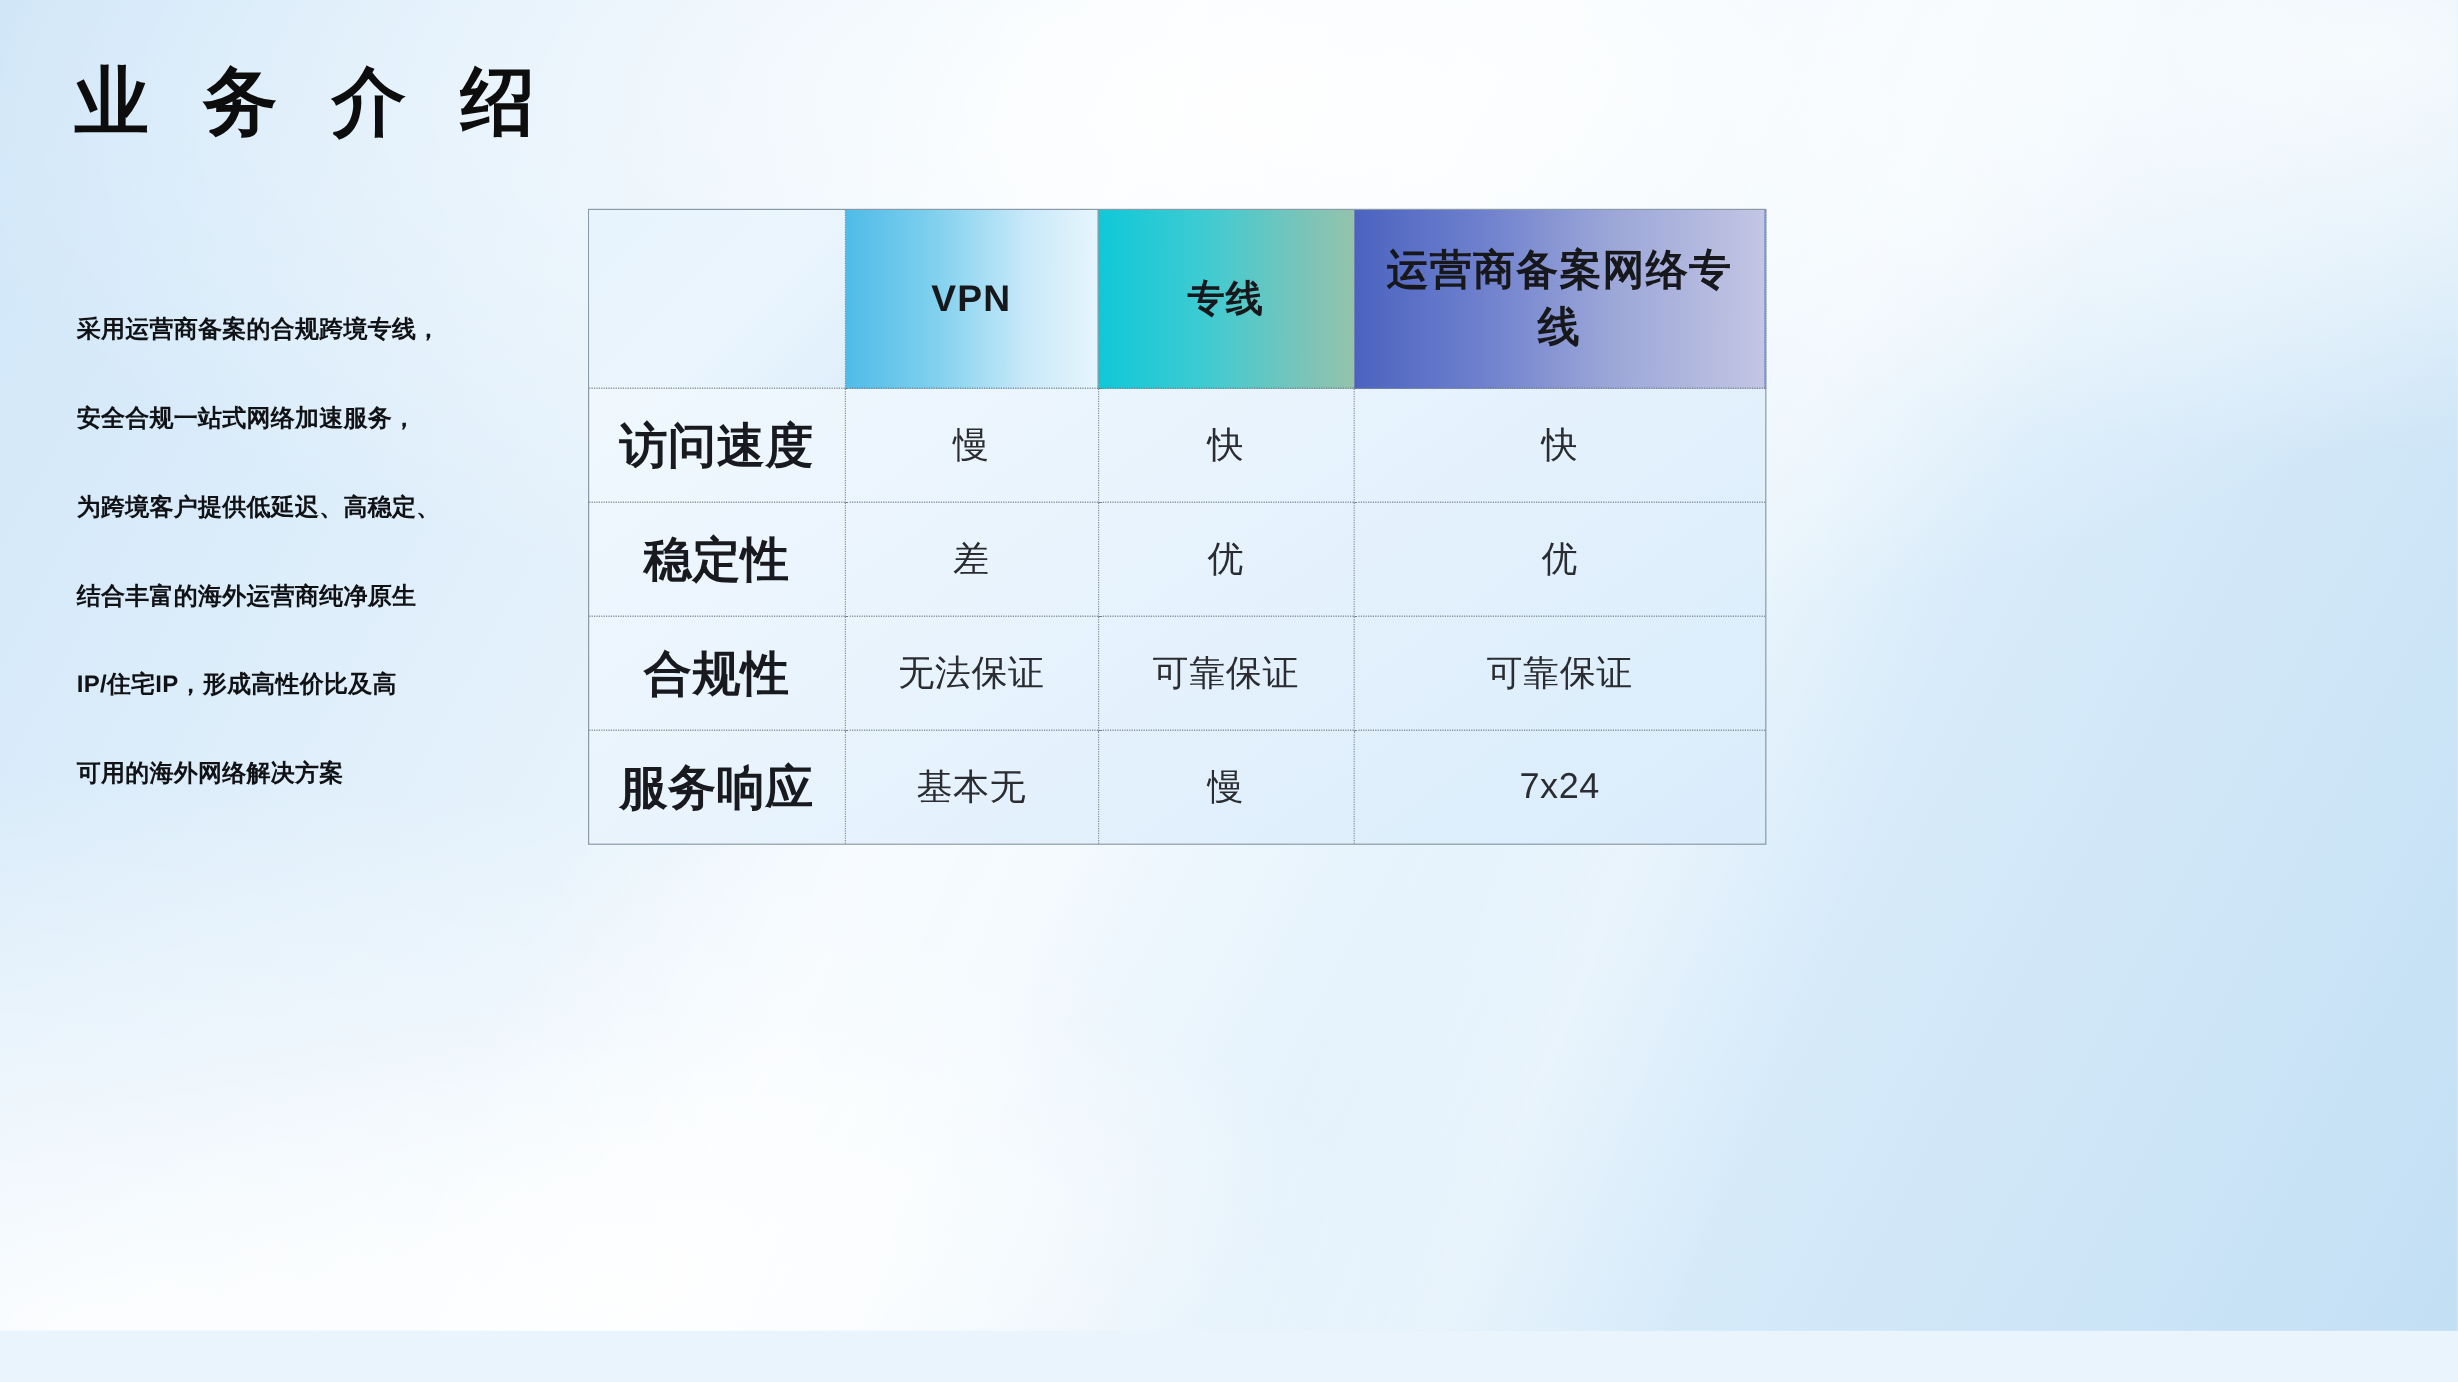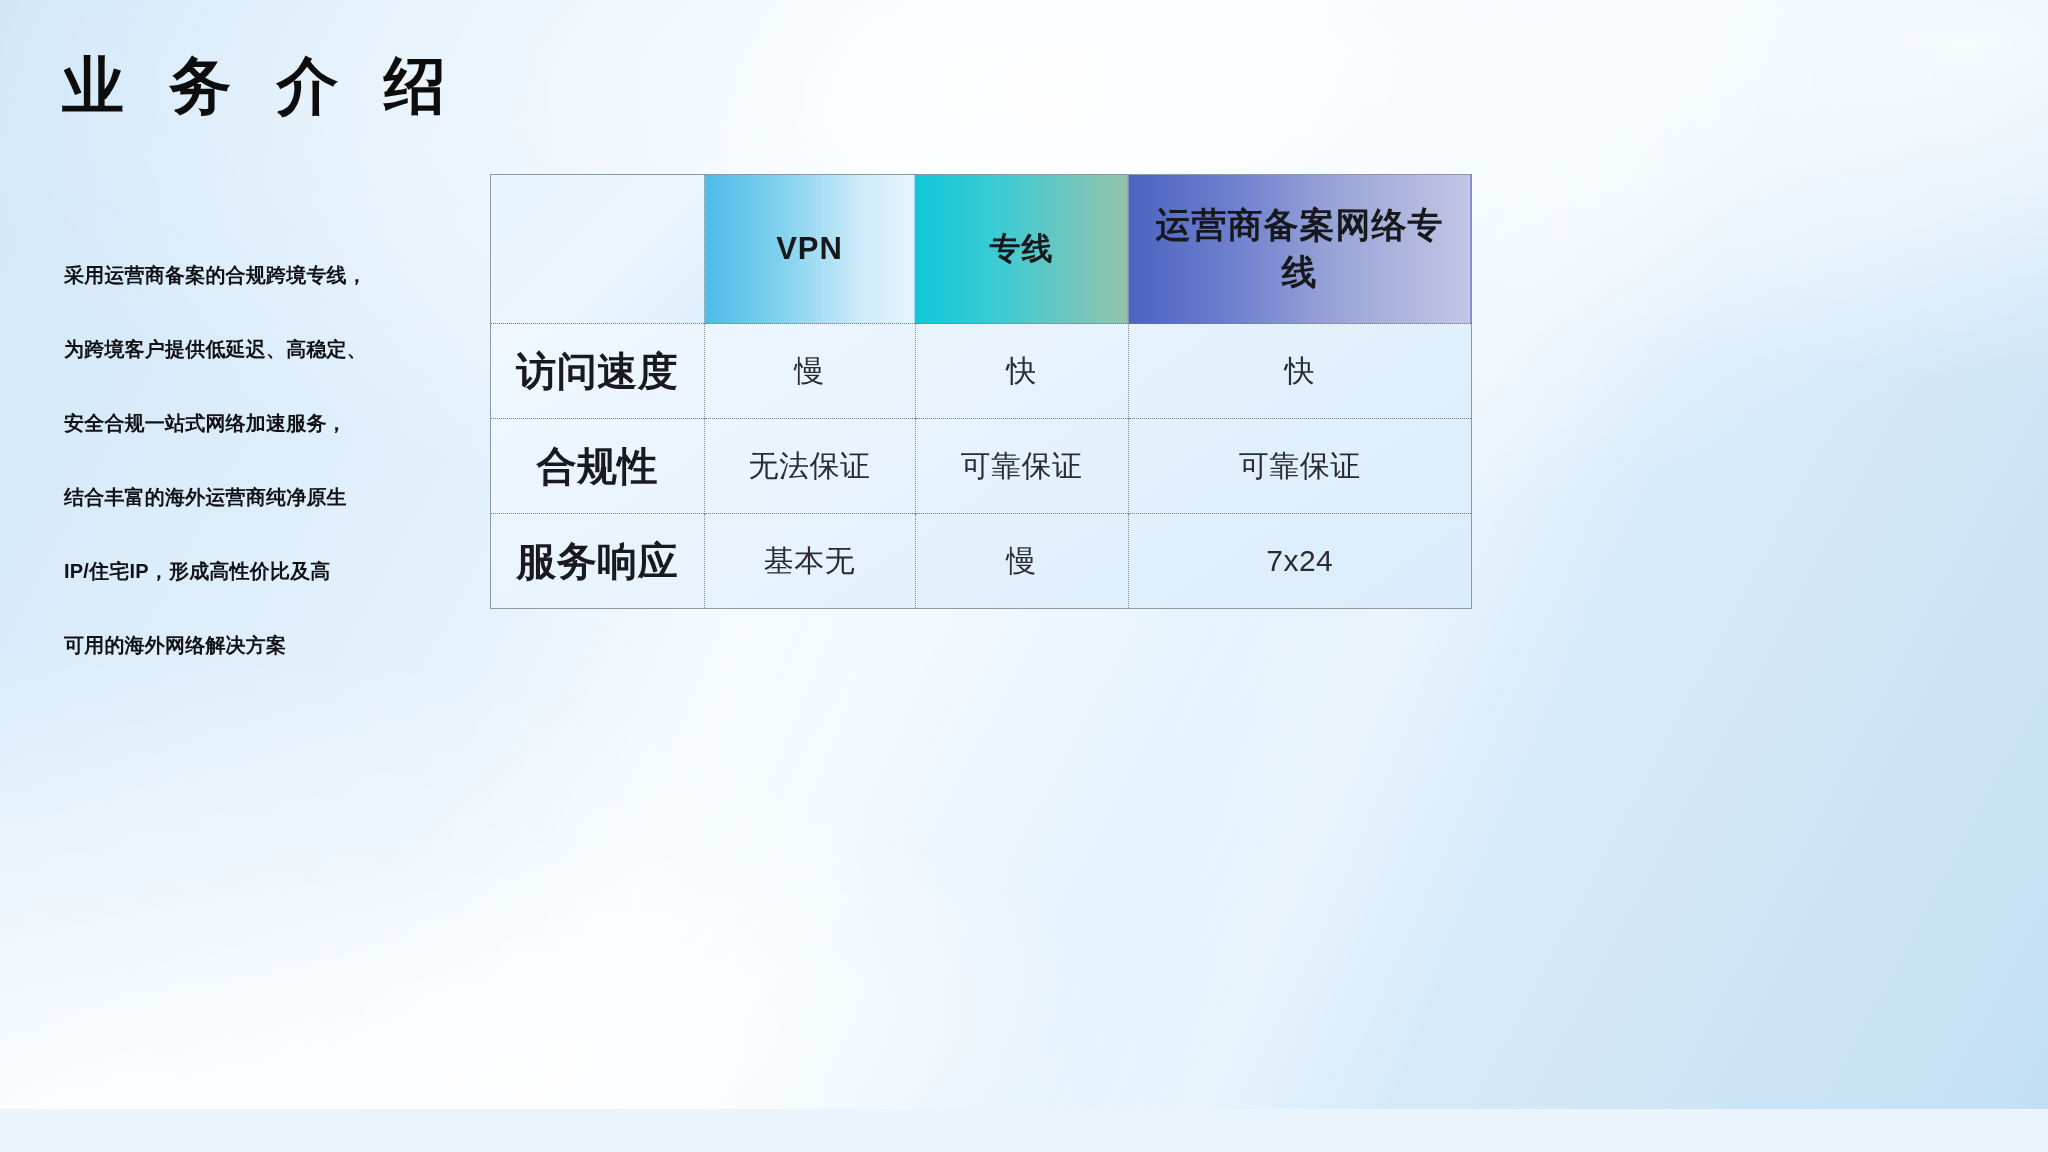--- a/index.html
+++ b/index.html
@@ -148,22 +148,22 @@
 </style>
 </head>
 <body>
 
 <div id="slide">
 
   <div id="title">业 务 介 绍</div>
 
   <div id="desc">
     <div class="desc-line">采用运营商备案的合规跨境专线，</div>
+    <div class="desc-line">安全合规一站式网络加速服务，</div>
     <div class="desc-line">为跨境客户提供低延迟、高稳定、</div>
-    <div class="desc-line">安全合规一站式网络加速服务，</div>
     <div class="desc-line">结合丰富的海外运营商纯净原生</div>
     <div class="desc-line">IP/住宅IP，形成高性价比及高</div>
     <div class="desc-line">可用的海外网络解决方案</div>
   </div>
 
   <div id="table-wrap">
     <table class="cmp">
       <colgroup>
         <col class="c0">
           <col class="c1">
@@ -187,20 +187,26 @@
         </tr>
       </thead>
       <tbody>
         <tr>
           <td class="rowlabel">访问速度</td>
           <td>慢</td>
           <td>快</td>
           <td>快</td>
         </tr>
         <tr>
+          <td class="rowlabel">稳定性</td>
+          <td>差</td>
+          <td>优</td>
+          <td>优</td>
+        </tr>
+        <tr>
           <td class="rowlabel">合规性</td>
           <td>无法保证</td>
           <td>可靠保证</td>
           <td>可靠保证</td>
         </tr>
         <tr>
           <td class="rowlabel">服务响应</td>
           <td>基本无</td>
           <td>慢</td>
           <td>7x24</td>

